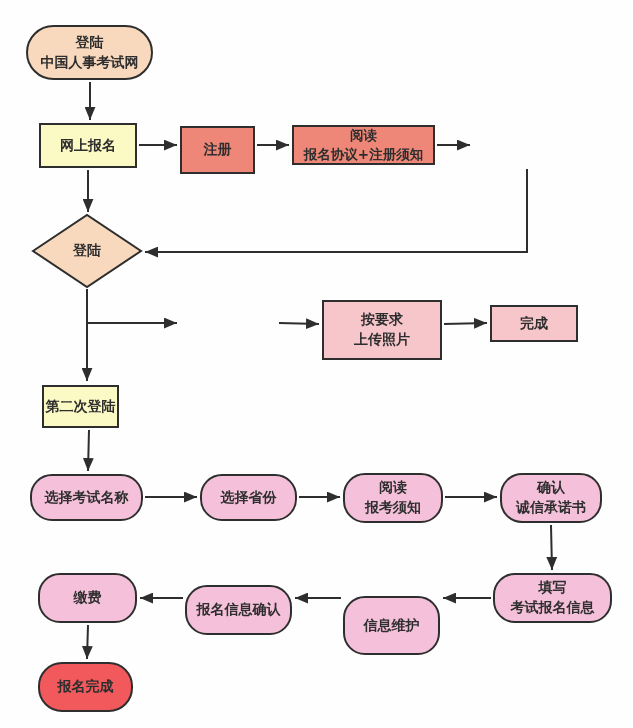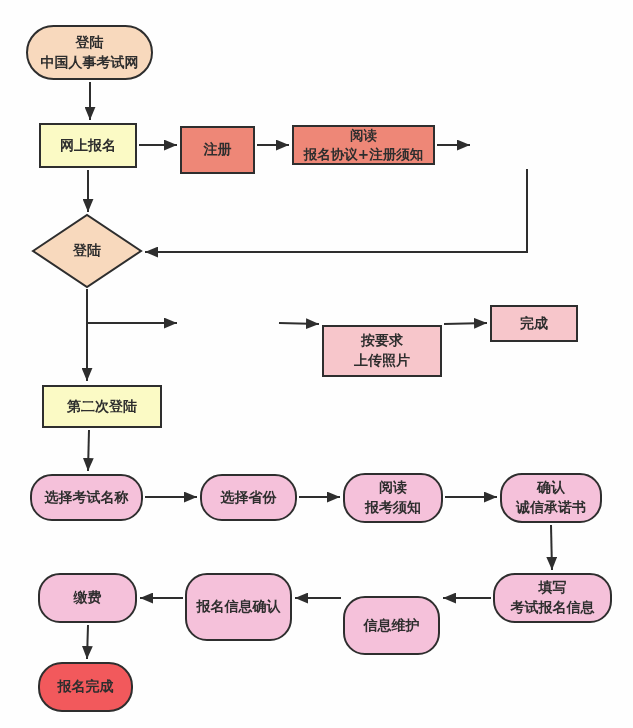--- a/index.html
+++ b/index.html
@@ -29,30 +29,30 @@
   .rose{background:#f5c1da;}
   .red{background:#f2595c;}
 
   #n-login-site{left:26px;top:25px;width:127px;height:55px;border-radius:28px;}
   #n-online-registration{left:39px;top:123px;width:98px;height:45px;}
   #n-register{left:180px;top:126px;width:75px;height:48px;}
   #n-read-agreement{left:292px;top:125px;width:143px;height:40px;font-size:13.5px;}
   #n-fill-confirm-registration{left:473px;top:123px;width:110px;height:44px;}
   #n-login-decision-label{left:47px;top:235px;width:80px;height:32px;border:none;background:transparent;}
   #n-first-login{left:180px;top:305px;width:97px;height:37px;border-radius:9px;}
-  #n-upload-photo{left:322px;top:300px;width:120px;height:52px;margin-top:25px;}
+  #n-upload-photo{left:322px;top:300px;width:120px;height:60px;}
   #n-complete-photo{left:490px;top:305px;width:88px;height:37px;}
-  #n-second-login{left:42px;top:385px;width:120px;height:43px;}
+  #n-second-login{left:42px;top:385px;width:77px;height:43px;}
   #n-select-exam-name{left:30px;top:474px;width:113px;height:47px;border-radius:22px;}
   #n-select-province{left:200px;top:474px;width:97px;height:47px;border-radius:22px;}
   #n-read-exam-notice{left:343px;top:473px;width:100px;height:50px;border-radius:22px;}
   #n-confirm-integrity{left:500px;top:473px;width:102px;height:50px;border-radius:22px;}
   #n-fill-exam-info{left:493px;top:573px;width:119px;height:50px;border-radius:22px;}
   #n-info-maintenance{left:343px;top:596px;width:97px;height:59px;border-radius:22px;}
-  #n-confirm-registration-info{left:185px;top:573px;width:107px;height:68px;border-radius:22px;}
+  #n-confirm-registration-info{left:185px;top:585px;width:107px;height:50px;border-radius:22px;}
   #n-pay-fee{left:38px;top:573px;width:99px;height:50px;border-radius:22px;}
   #n-registration-complete{left:38px;top:662px;width:95px;height:50px;border-radius:24px;}
 </style>
 </head>
 <body>
 
 <div id="canvas">
 
   <svg id="wires" width="633" height="728" viewBox="0 0 633 728" xmlns="http://www.w3.org/2000/svg">
     <defs>

